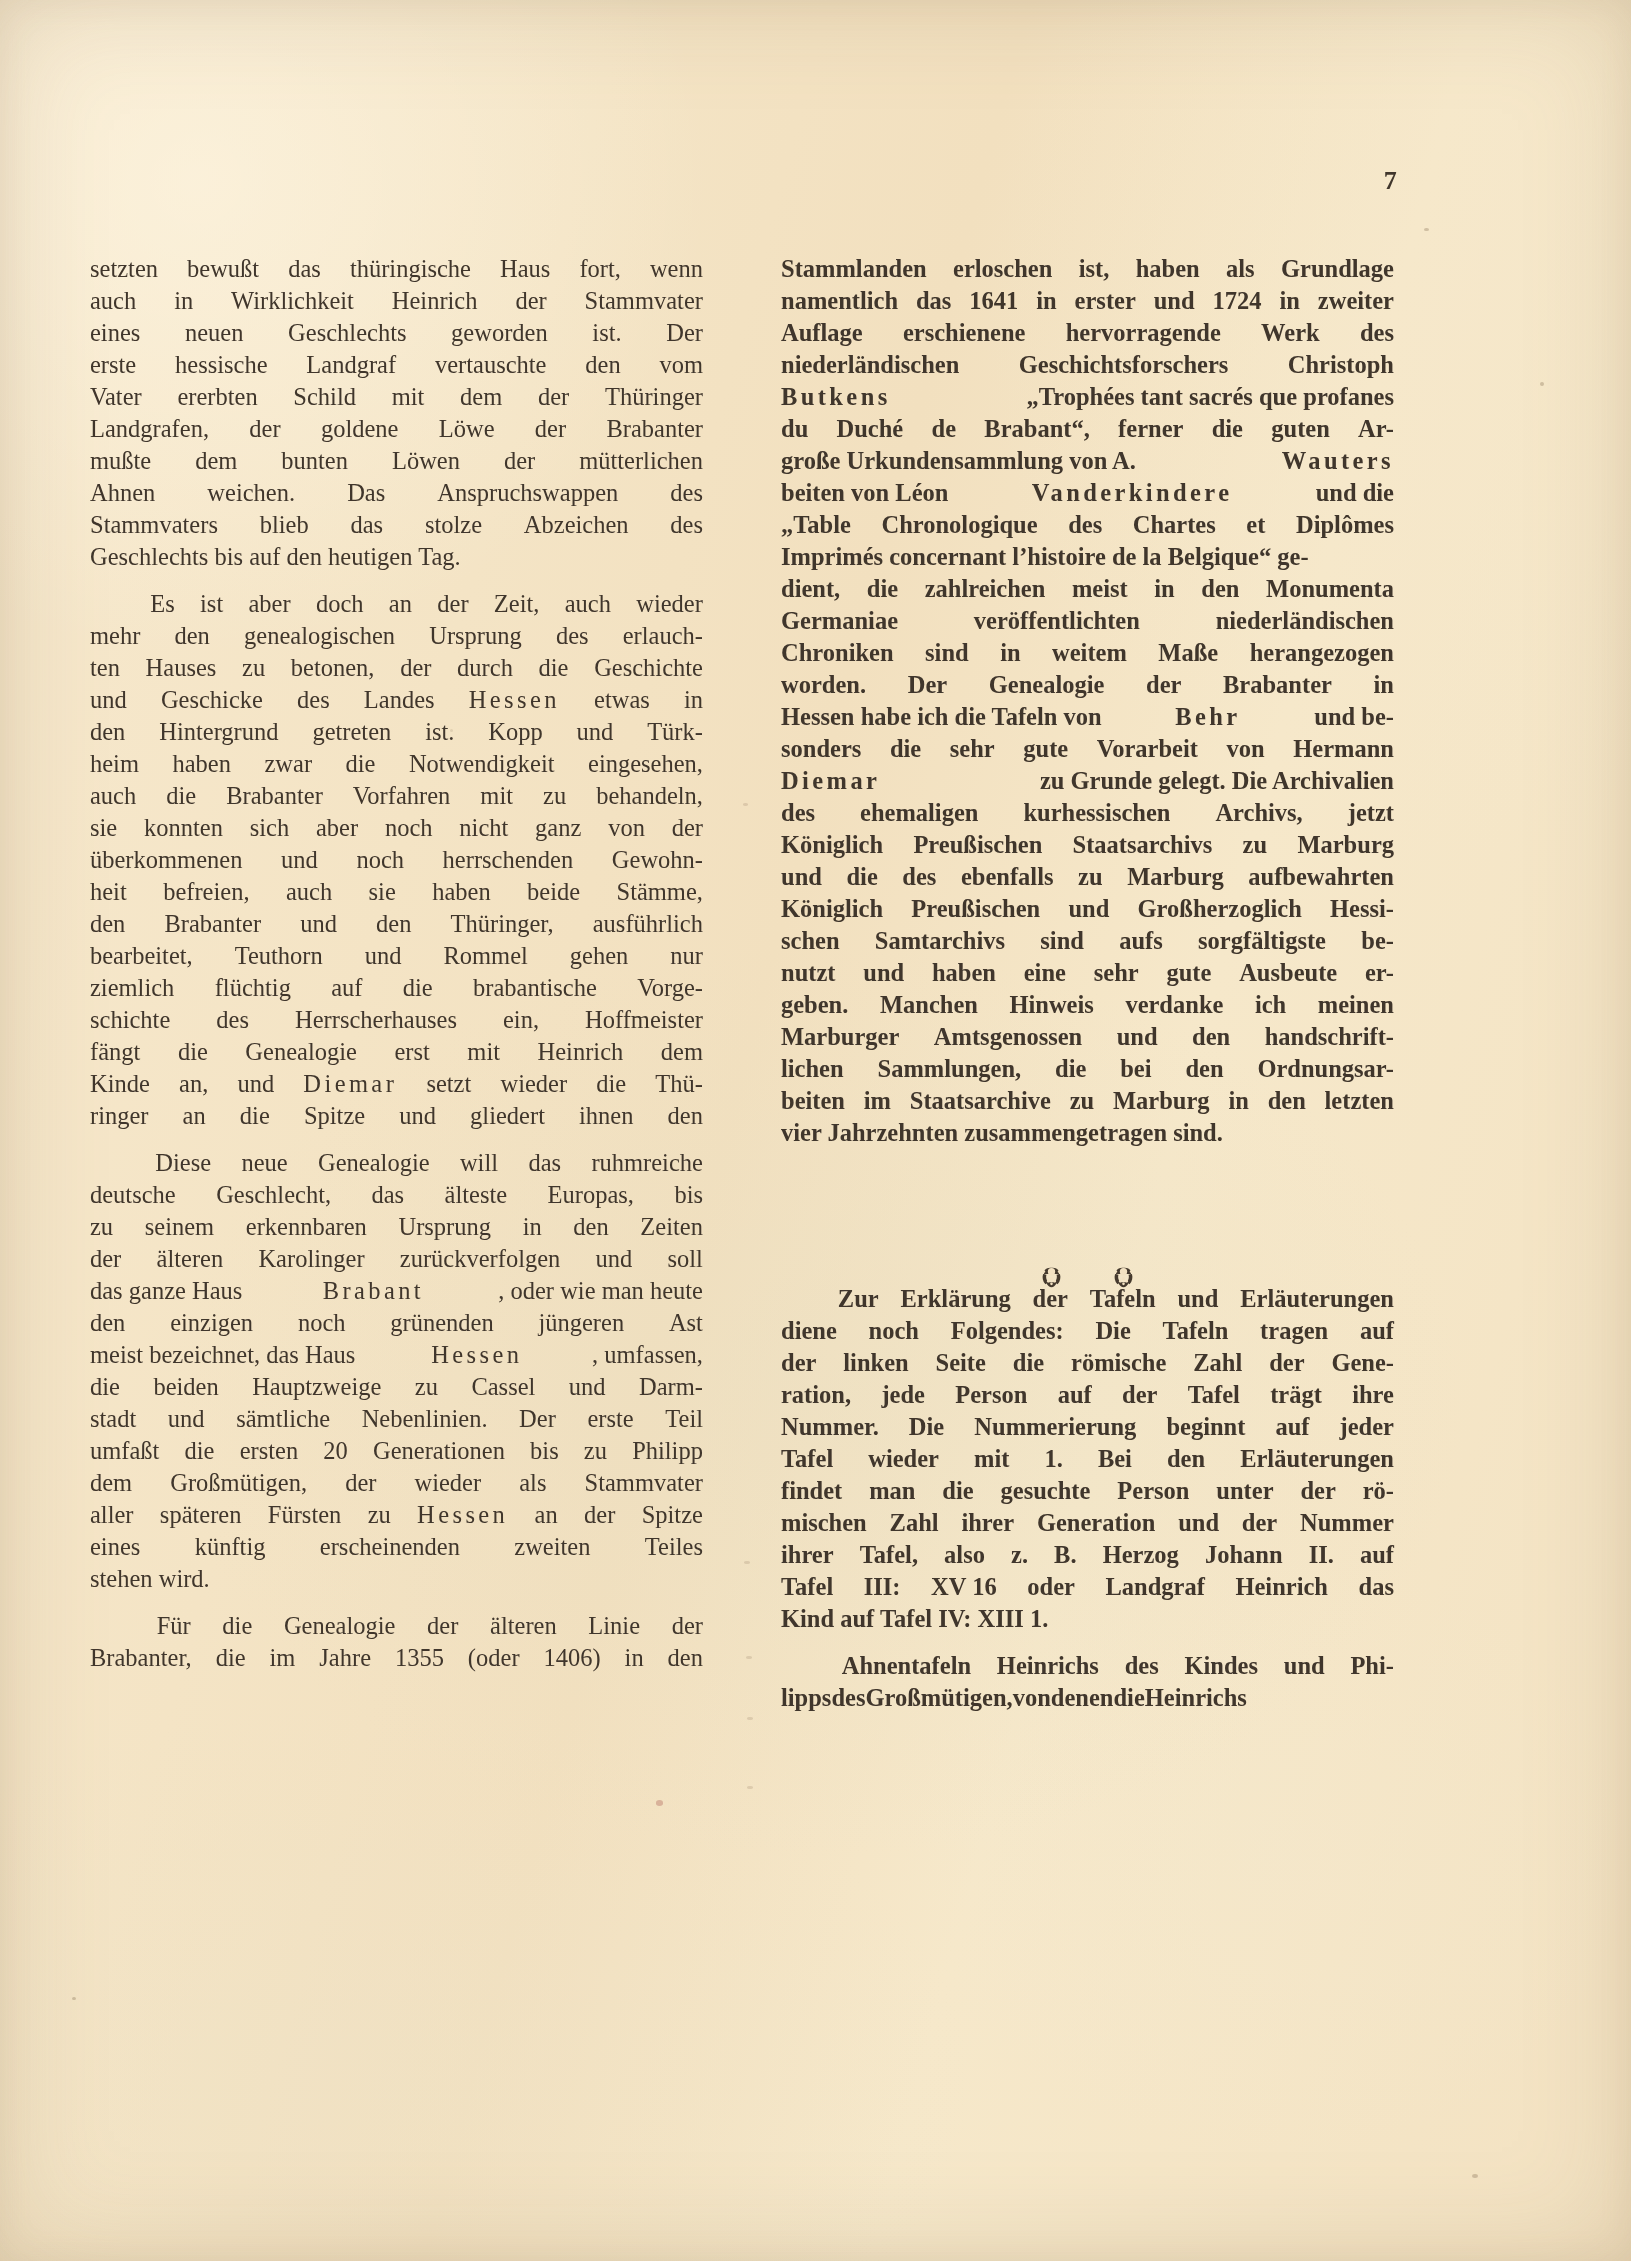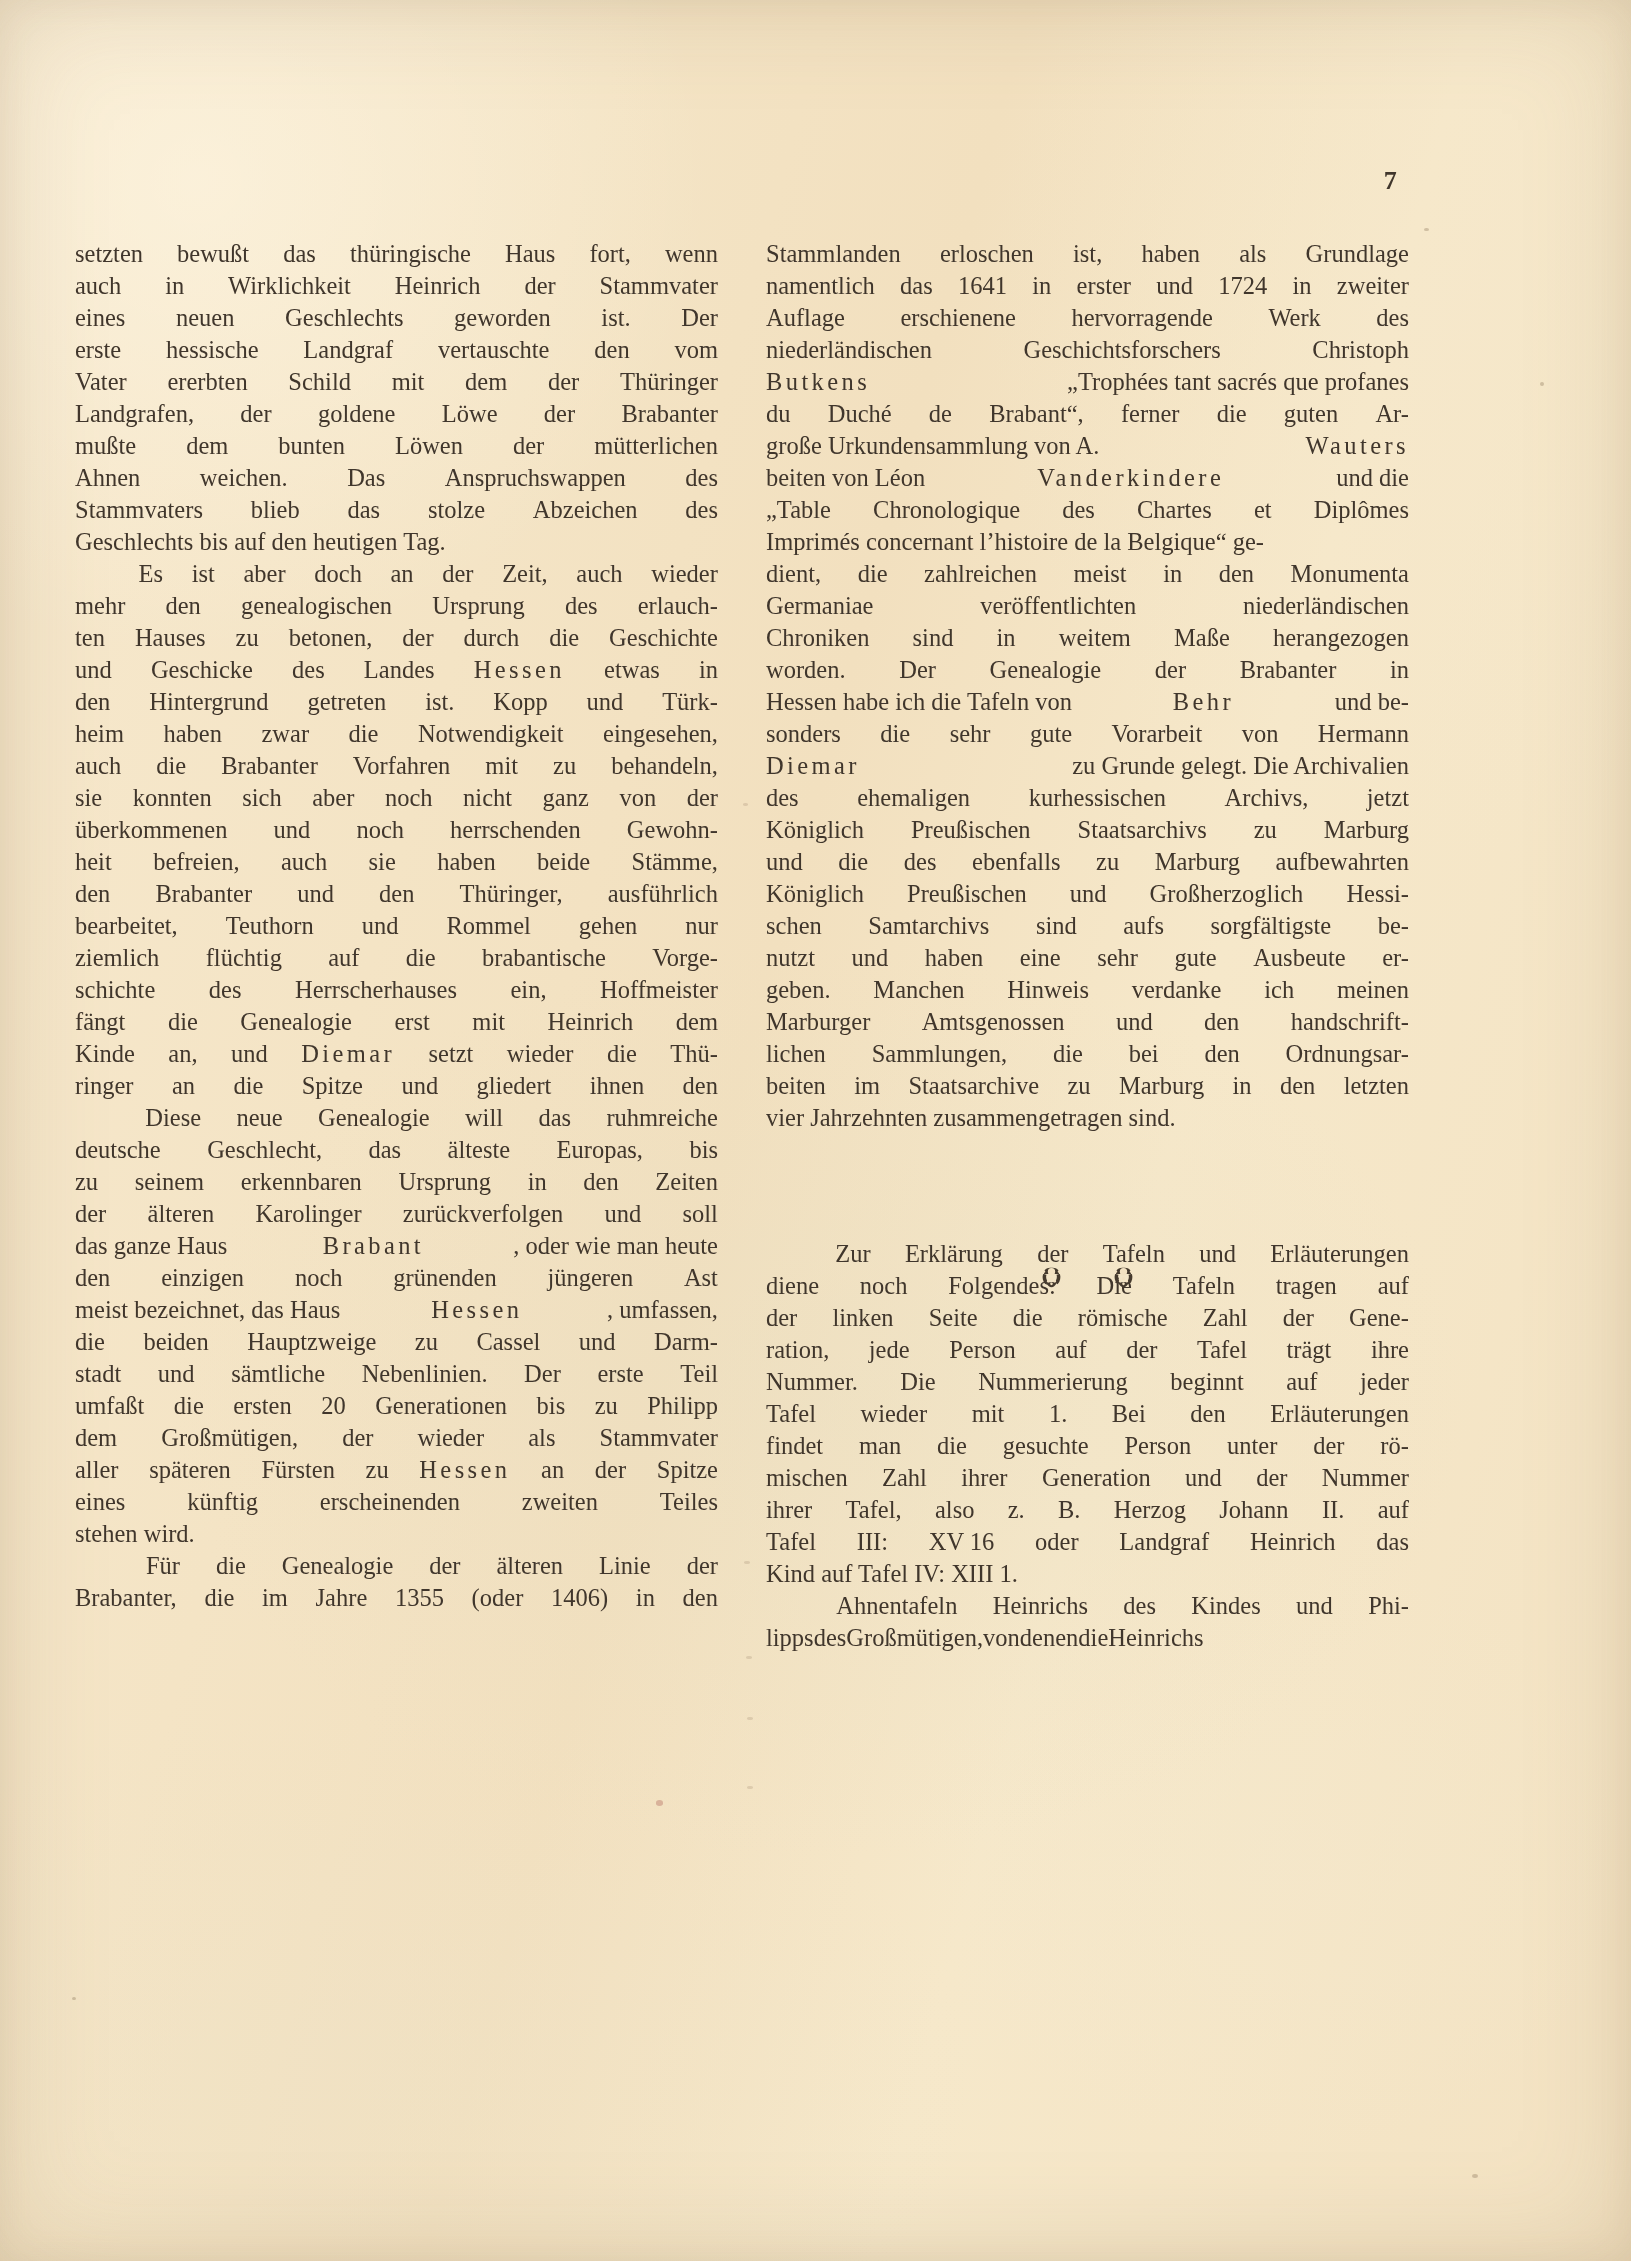--- a/index.html
+++ b/index.html
@@ -57,23 +57,23 @@
     letter-spacing: 0.3px;
   }
 
   
   .column {
     position: absolute;
     top: 240px;
     width: 643px;
   }
   #column-left  { left: 75px; }
-  #column-right { left: 766px; }
-
-  .para { margin: 0; }
+  #column-right { left: 766px; font-weight: bold; }
+
+  .para { margin: 15px; }
   .para + .para { margin-top: 0px; }
 
   
   .line {
     display: flex;
     height: 32px;
     align-items: baseline;
     font-size: 24.5px;
     white-space: pre;
     overflow: visible;

